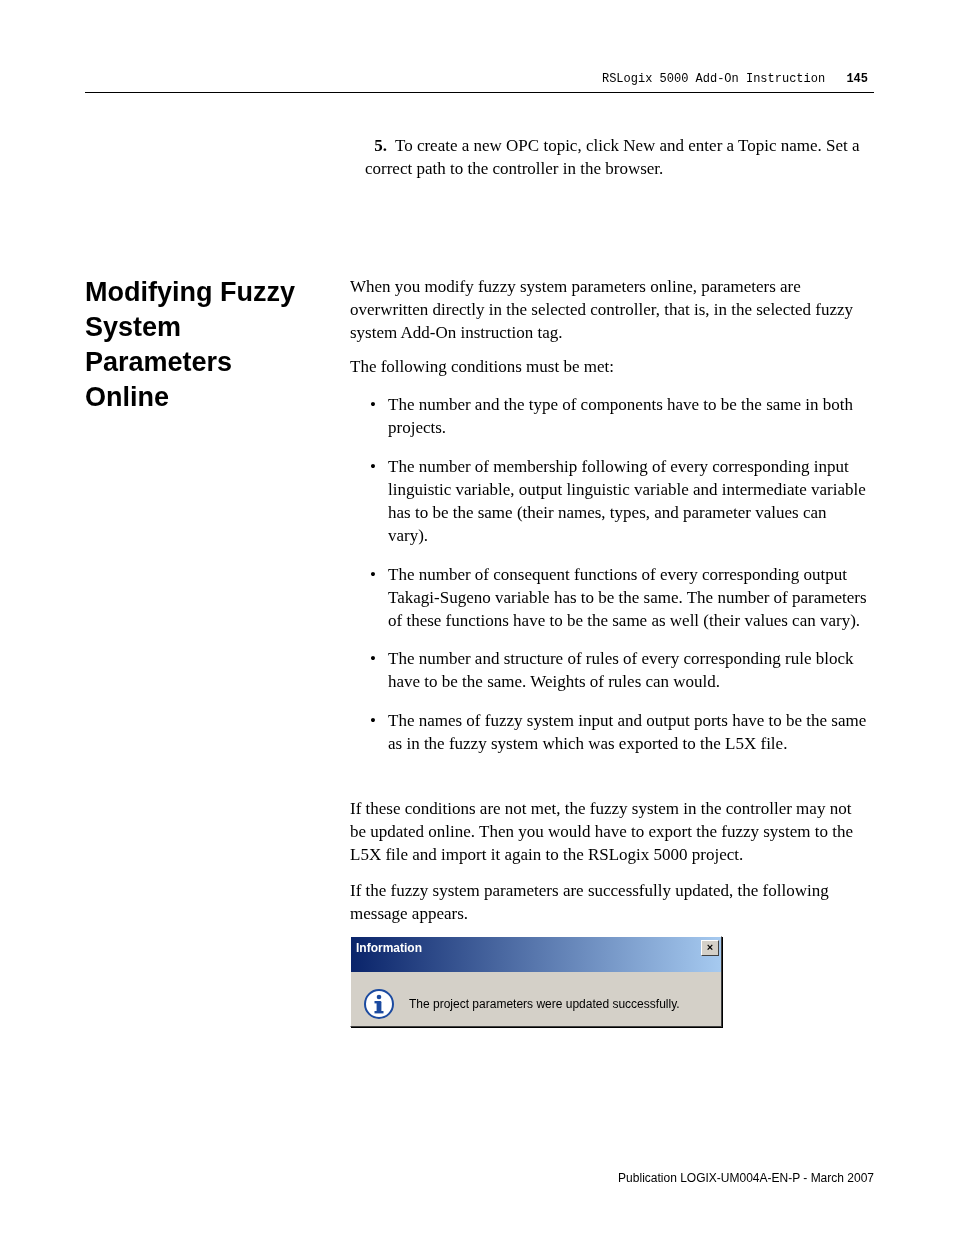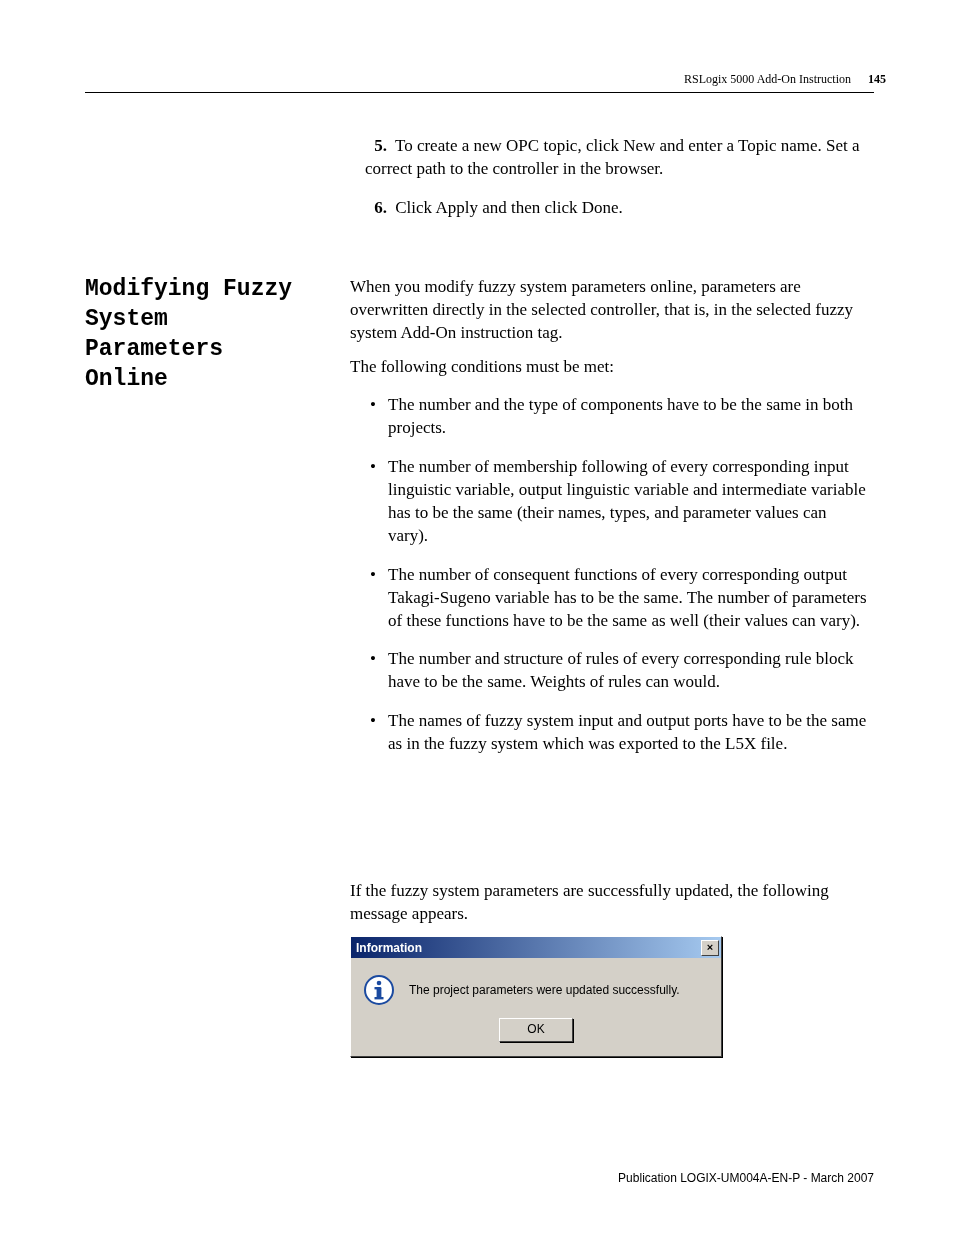--- a/index.html
+++ b/index.html
@@ -13,22 +13,22 @@
       color: #000;
     }
     .page {
       position: relative;
       width: 100%;
       height: 100%;
     }
     .header {
       position: absolute;
       top: 72px;
-      right: 68px;
-      font-family: Liberation Serif, serif;
+      right: 86px;
+      font-family: Liberation Mono, monospace;
       font-size: 12px;
     }
     .header-title {
       display: inline;
     }
     .header-page {
       display: inline;
       font-weight: bold;
       margin-left: 14px;
     }
@@ -58,23 +58,23 @@
       margin-right: 4px;
     }
     .step-body {
       display: inline;
     }
     .section-heading {
       position: absolute;
       top: 275px;
       left: 85px;
       width: 210px;
-      font-family: Liberation Mono, monospace;
-      font-weight: bold;
-      font-size: 23px;
+      font-family: Liberation Sans, sans-serif;
+      font-weight: bold;
+      font-size: 27px;
       line-height: 1.3;
     }
     .body-text {
       position: absolute;
       left: 350px;
       right: 84px;
       font-size: 17px;
       line-height: 1.35;
     }
     .para1 { top: 276px; }
@@ -111,21 +111,21 @@
       border-right: 1px solid #404040;
       border-bottom: 1px solid #404040;
       box-shadow: 1px 1px 0 #000;
       font-family: Tahoma, Arial, sans-serif;
       font-size: 12px;
     }
     .titlebar {
       background: linear-gradient(to right, #0a246a, #a6caf0);
       color: #fff;
       font-weight: bold;
-      padding: 3px 2px 2px 5px;
+      padding: 3px 2px 16px 5px;
       display: flex;
       align-items: center;
       justify-content: space-between;
       font-family: Tahoma, Arial, sans-serif;
       font-size: 12px;
     }
     .titlebar-text {
       line-height: 1;
     }
     .close-btn {
@@ -193,24 +193,20 @@
     <span class="header-title">RSLogix 5000 Add-On Instruction</span>
     <span class="header-page">145</span>
   </div>
   <div class="header-rule"></div>
 
   <div class="step-list">
     <div class="step-item">
       <span class="step-num">5.</span>
       <span class="step-body">To create a new OPC topic, click New and enter a Topic name. Set a correct path to the controller in the browser.</span>
     </div>
-    <div class="step-item">
-      <span class="step-num">6.</span>
-      <span class="step-body">Click Apply and then click Done.</span>
-    </div>
   </div>
 
   <div class="section-heading">Modifying Fuzzy System Parameters Online</div>
 
   <div class="body-text para1">When you modify fuzzy system parameters online, parameters are overwritten directly in the selected controller, that is, in the selected fuzzy system Add-On instruction tag.</div>
   <div class="body-text para2">The following conditions must be met:</div>
 
   <div class="bullets">
     <div class="bullet-row">
       <div class="bullet-dot">•</div>
@@ -227,39 +223,37 @@
     <div class="bullet-row">
       <div class="bullet-dot">•</div>
       <div class="bullet-text">The number and structure of rules of every corresponding rule block have to be the same. Weights of rules can would.</div>
     </div>
     <div class="bullet-row">
       <div class="bullet-dot">•</div>
       <div class="bullet-text">The names of fuzzy system input and output ports have to be the same as in the fuzzy system which was exported to the L5X file.</div>
     </div>
   </div>
 
+  <div class="body-text para3">If these conditions are not met, the fuzzy system in the controller may not be updated online. Then you would have to export the fuzzy system to the L5X file and import it again to the RSLogix 5000 project.</div>
   <div class="body-text para4">If the fuzzy system parameters are successfully updated, the following message appears.</div>
 
   <div class="dialog">
     <div class="titlebar">
       <span class="titlebar-text">Information</span>
       <span class="close-btn">×</span>
     </div>
     <div class="dialog-body">
       <span class="info-icon">
         <svg viewBox="0 0 32 32" width="32" height="32">
           <circle cx="16" cy="16" r="14" fill="#fff" stroke="#1b4aa0" stroke-width="2"></circle>
           <circle cx="16" cy="9" r="2.3" fill="#1b4aa0"></circle>
           <rect x="13.6" y="13" width="4.8" height="12" rx="1.2" fill="#1b4aa0"></rect>
           <rect x="11.5" y="13" width="5" height="2.4" fill="#1b4aa0"></rect>
           <rect x="11.5" y="23" width="9" height="2.4" fill="#1b4aa0"></rect>
         </svg>
       </span>
       <span class="dialog-text">The project parameters were updated successfully.</span>
     </div>
-    <div class="dialog-buttons">
-      <span class="ok-btn">OK</span>
-    </div>
   </div>
 
   <div class="footer">Publication LOGIX-UM004A-EN-P - March 2007</div>
 
 </div>
 
 </body></html>

